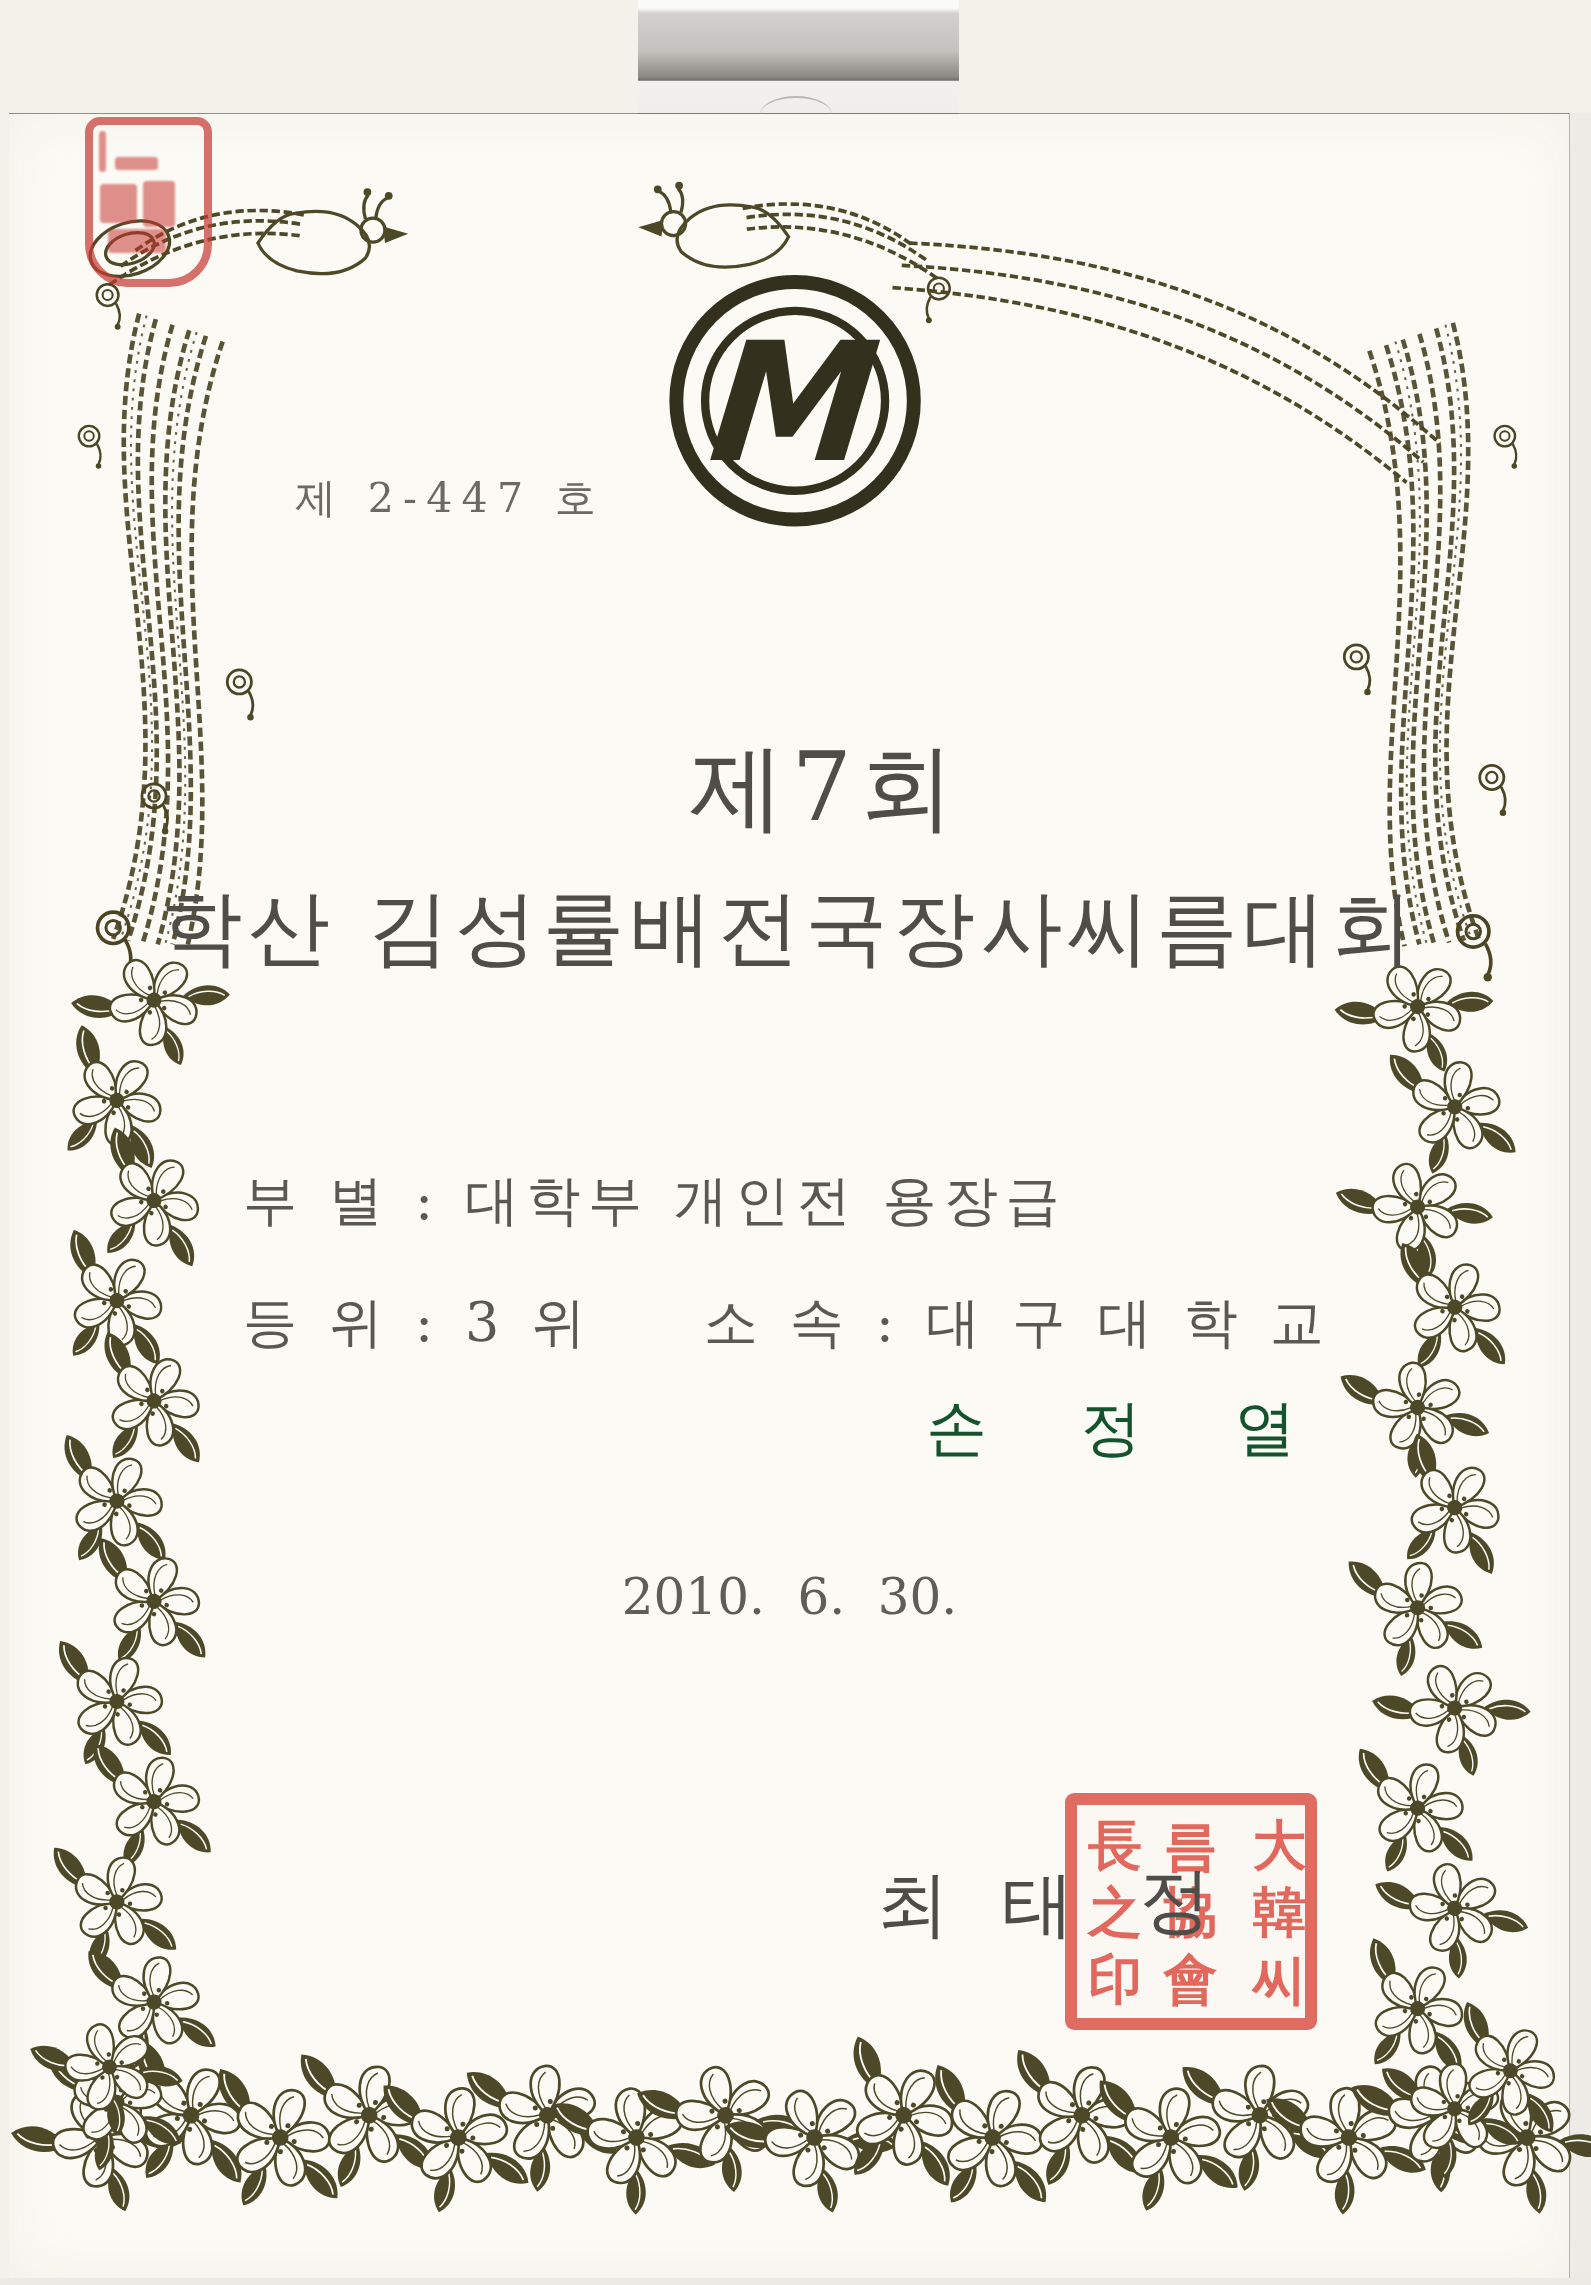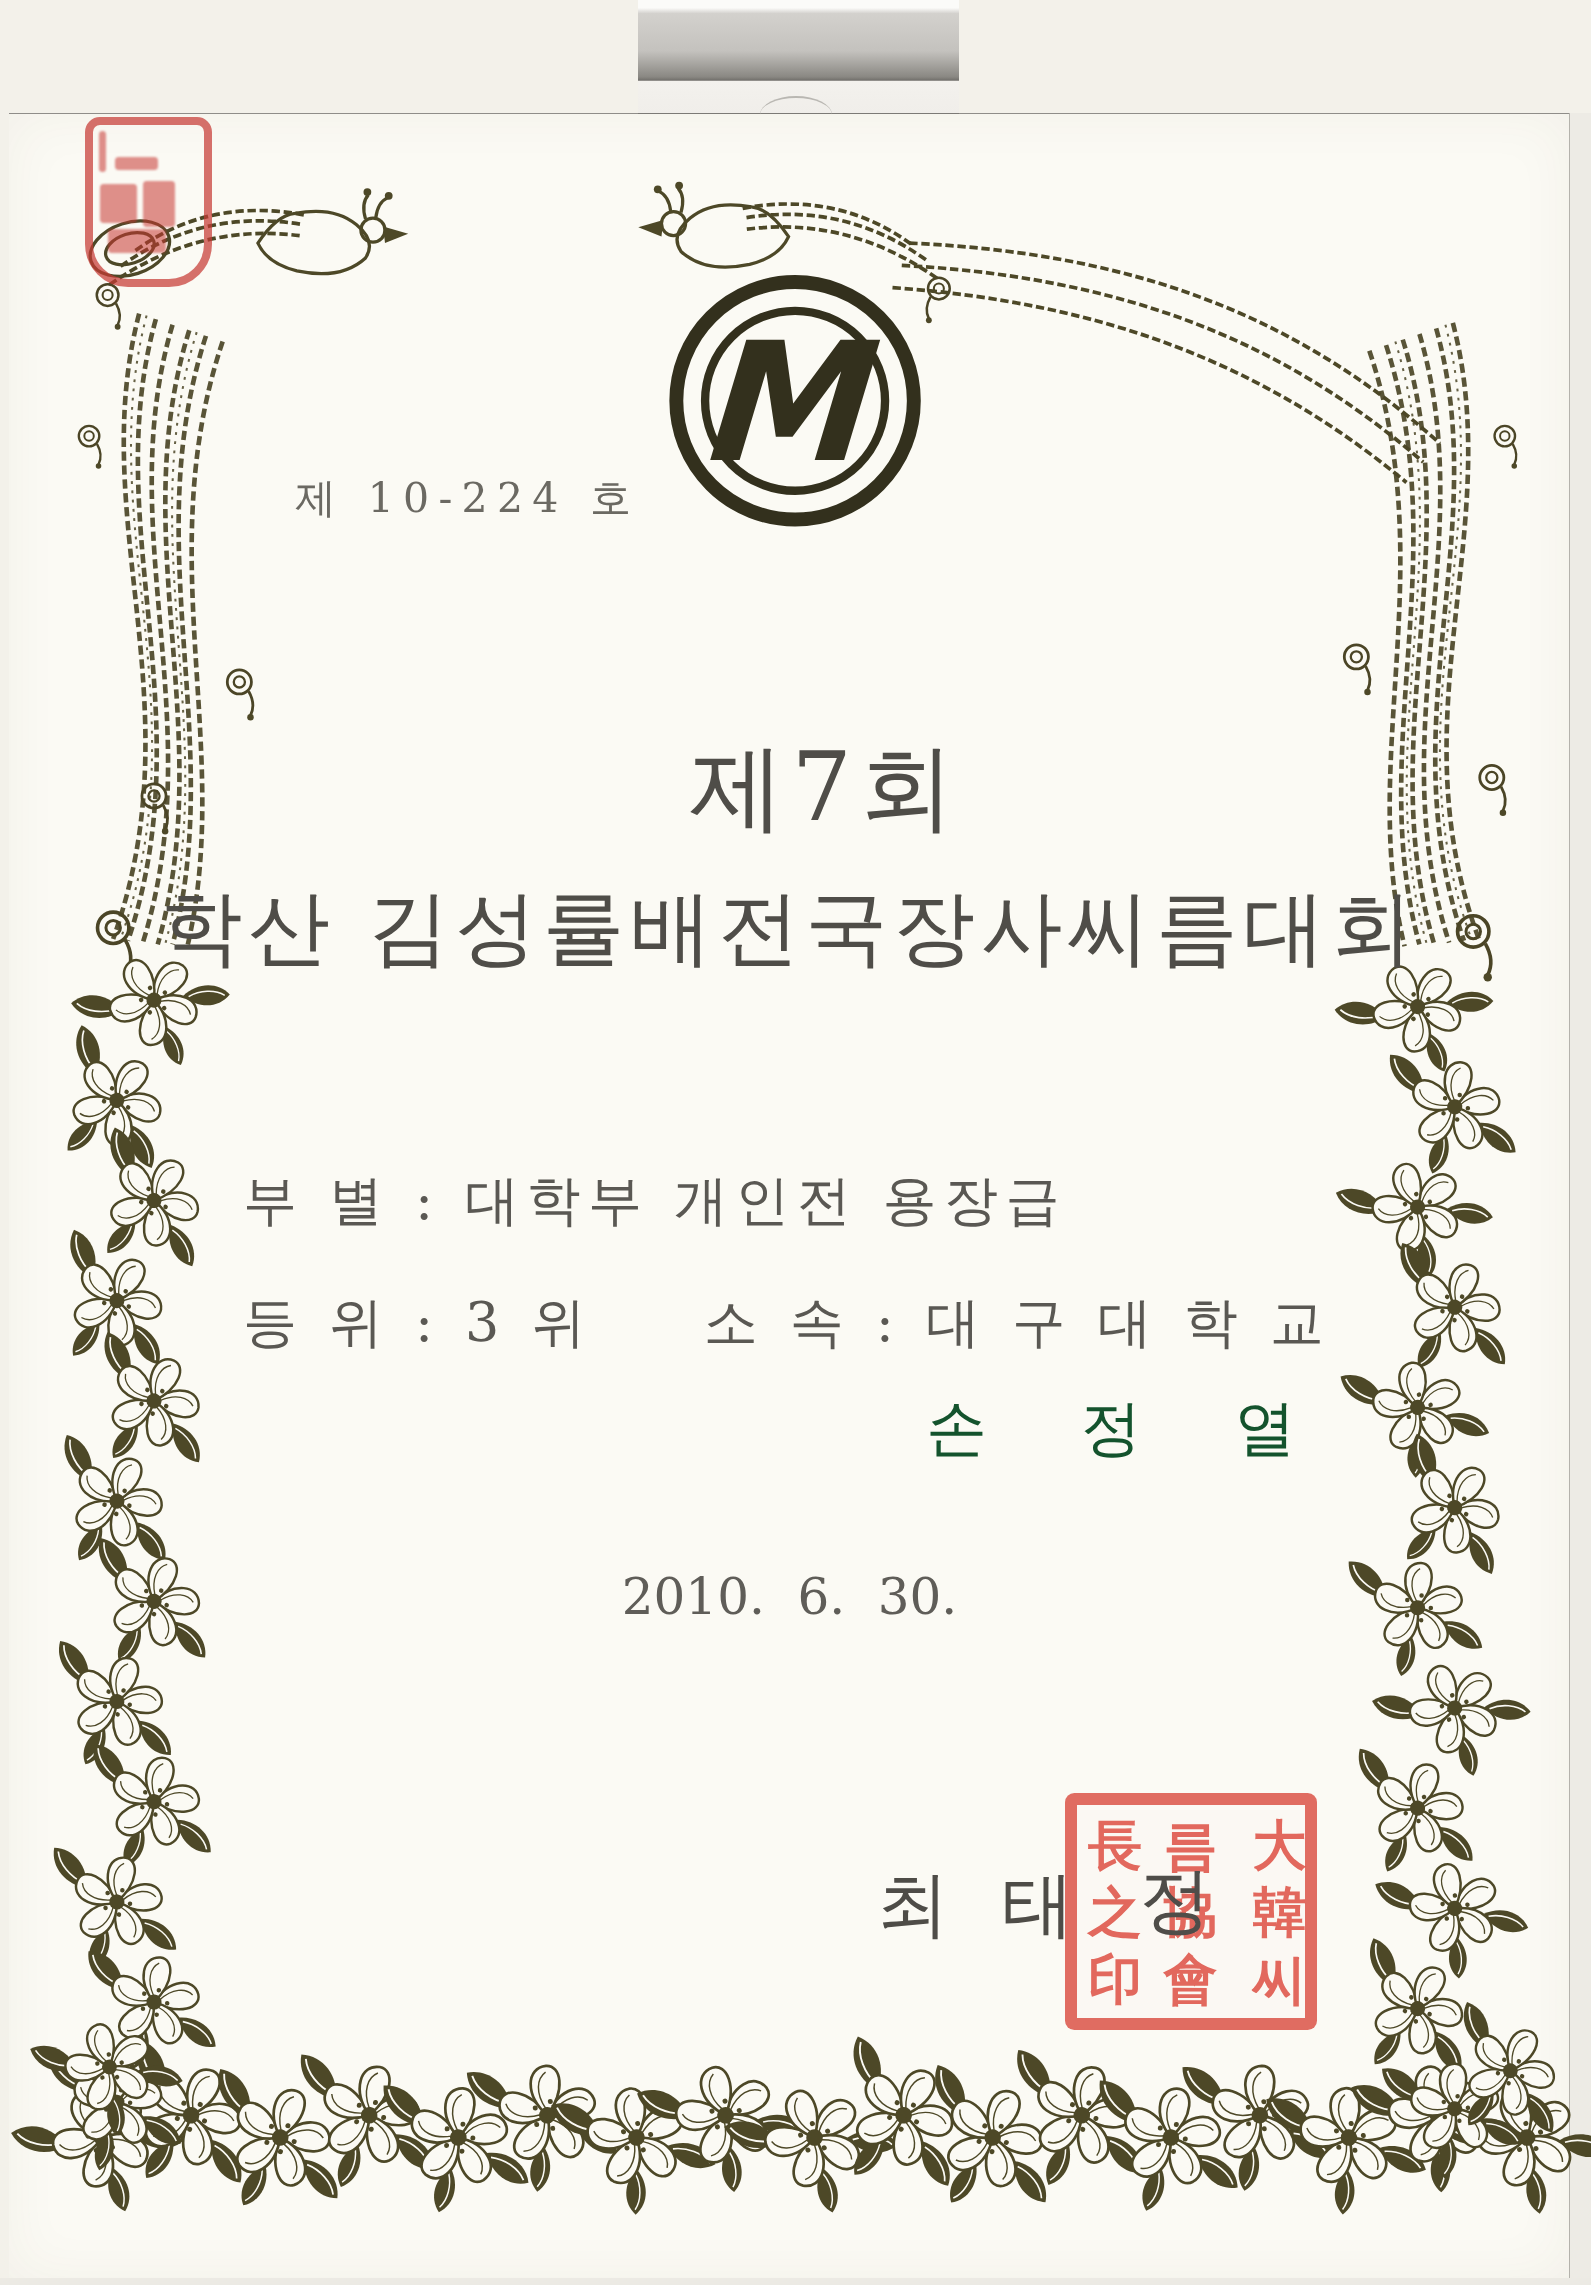--- a/index.html
+++ b/index.html
@@ -227,21 +227,21 @@
     <div class="blob b4"></div>
       <div class="blob b5"></div>
   </div>
 
   <div class="seal">
     <div class="seal-col sc-l">長之印</div>
     <div class="seal-col sc-m">름協會</div>
     <div class="seal-col sc-r">大韓씨</div>
   </div>
 
-  <div class="txt docnum">제 10-224 호</div>
+  <div class="txt docnum">제 2-447 호</div>
 
   <div class="txt center title1">제7회</div>
   <div class="txt center title2">학산 김성률배전국장사씨름대회</div>
 
   <div class="txt d1">부 별 : 대학부 개인전 용장급</div>
 
   <div class="txt d2">
     <span>등 위 : 3 위</span><span class="gap"></span><span>소 속 : 대 구 대 학 교</span>
   </div>
 

